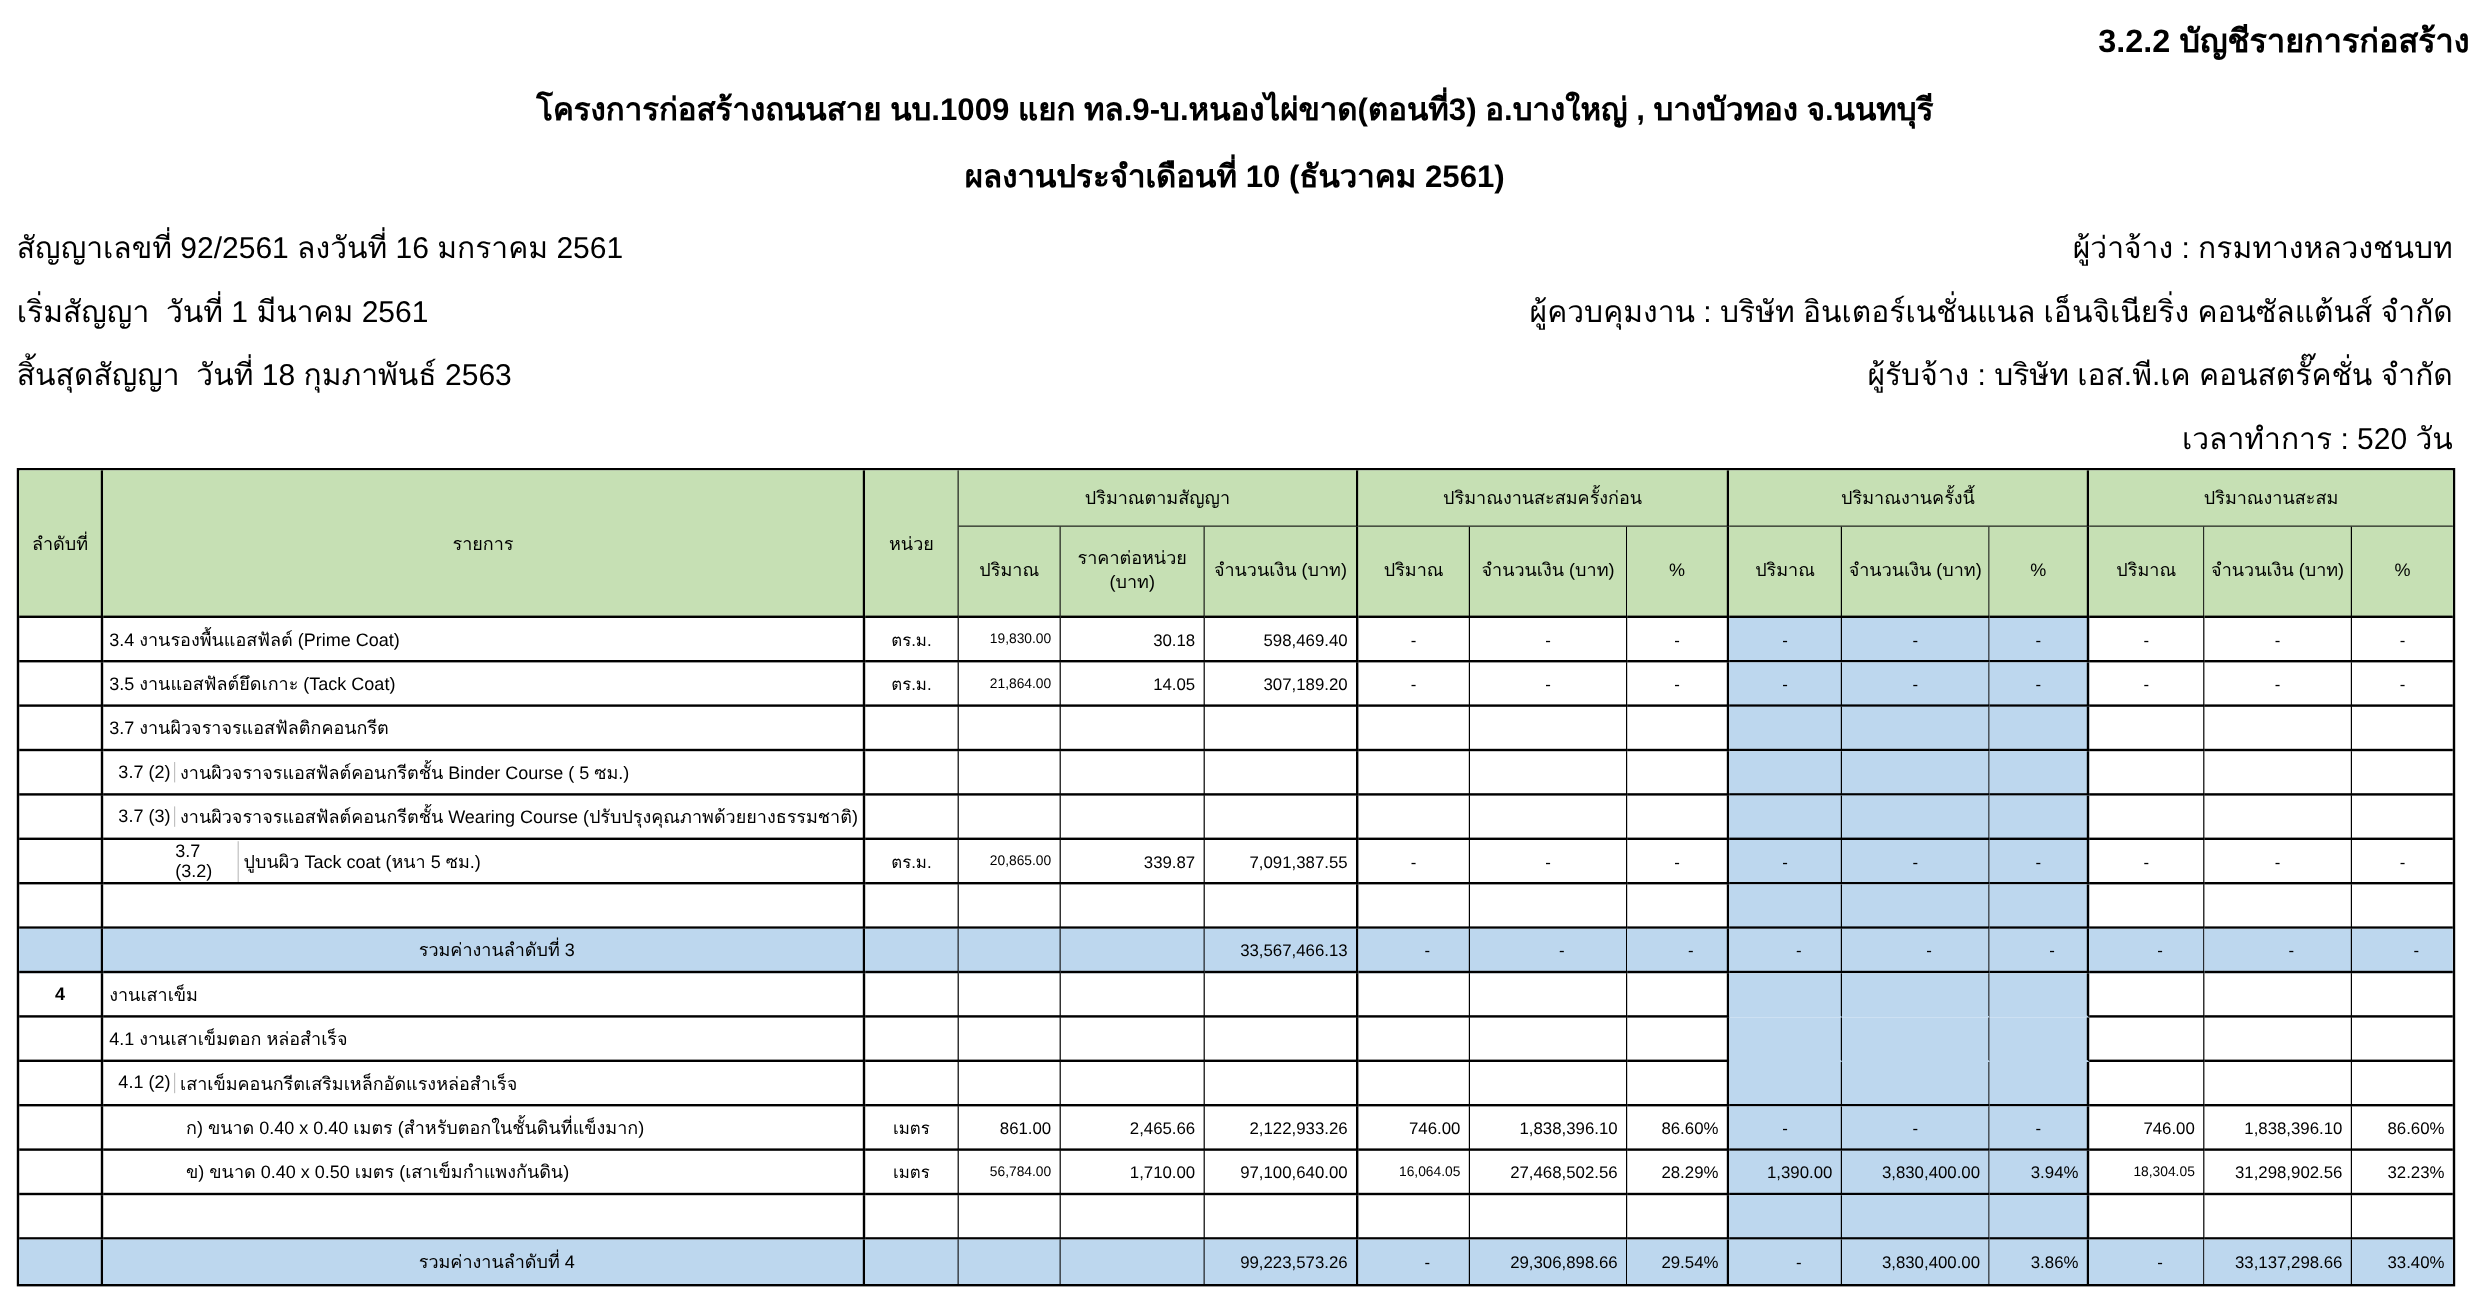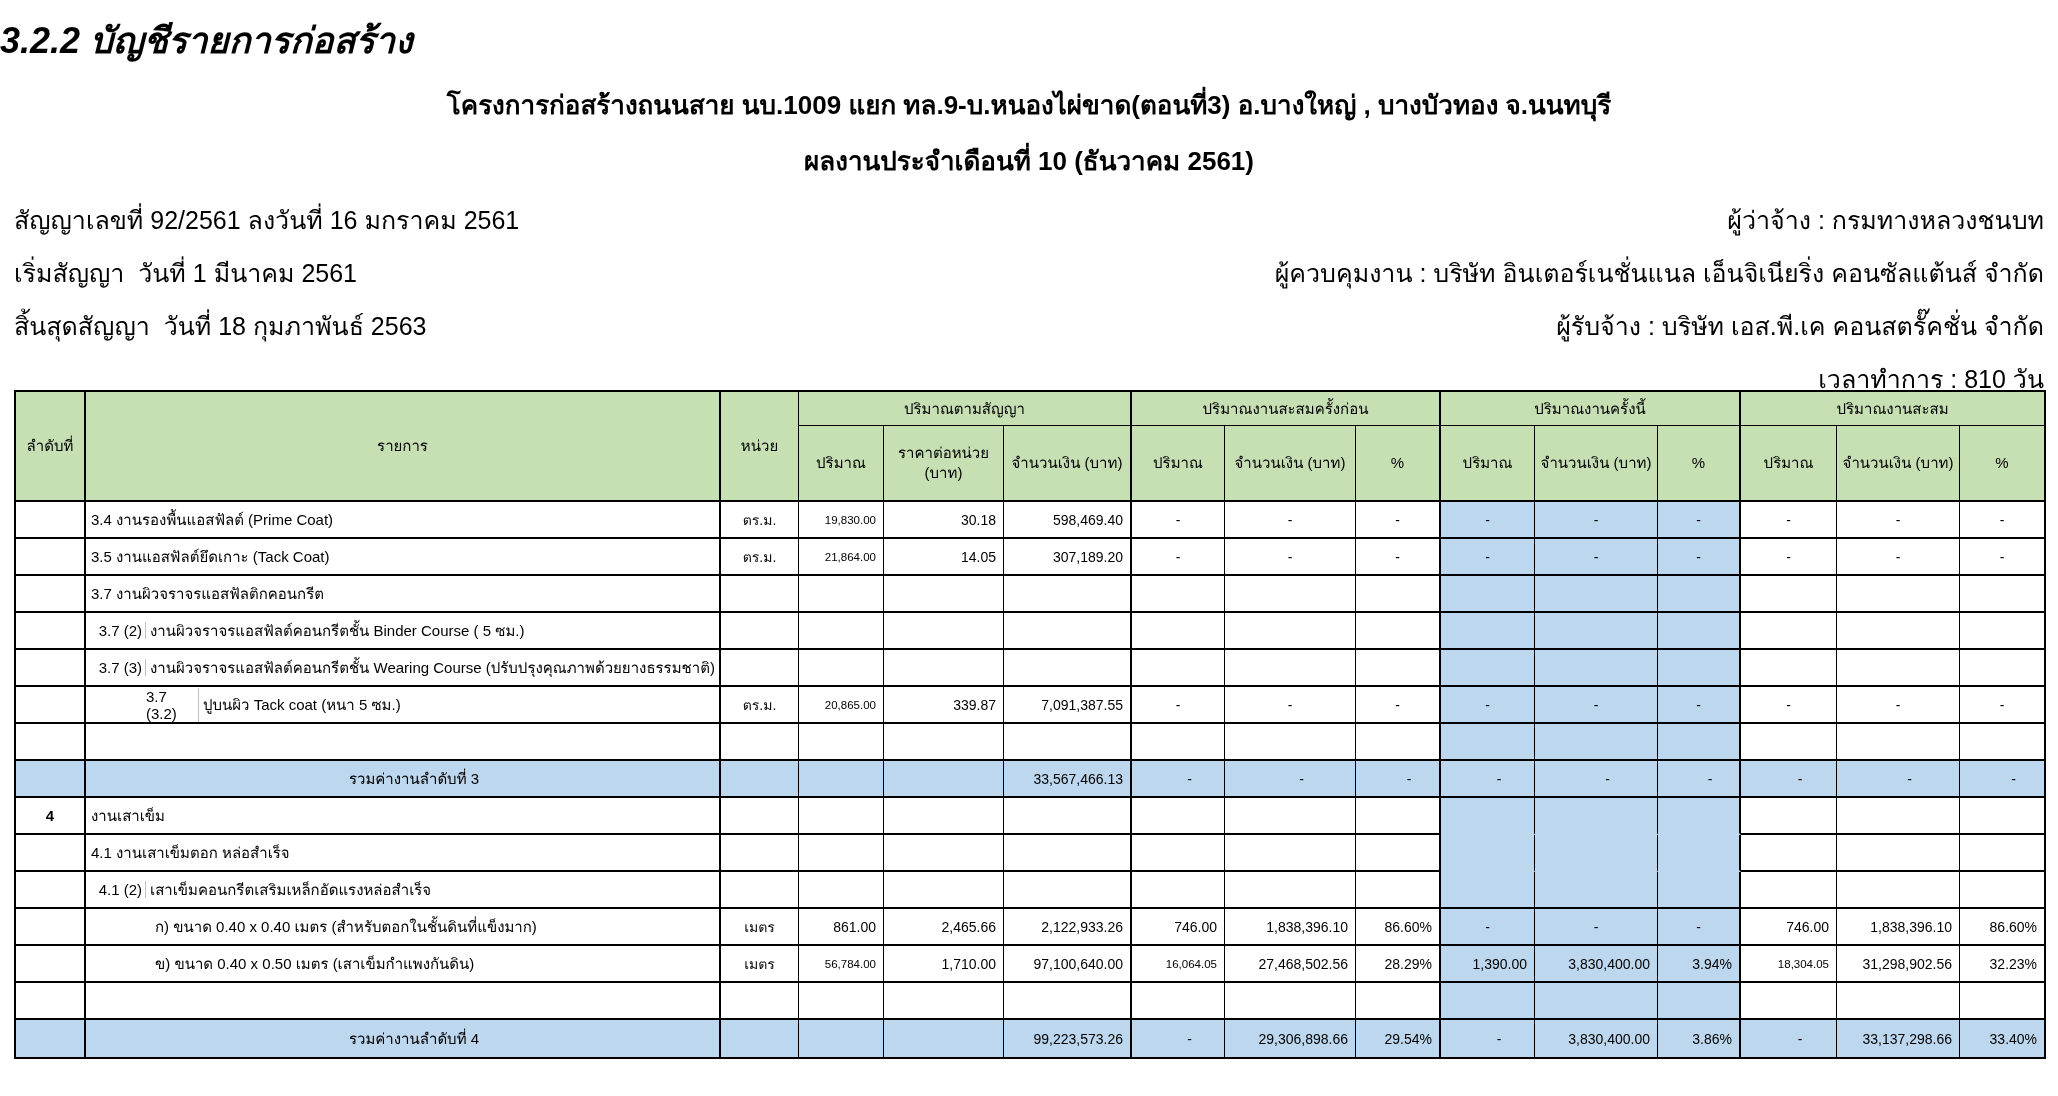--- a/index.html
+++ b/index.html
@@ -2,33 +2,33 @@
 <html><head>
 <meta charset="utf-8">
 <style>
   html,body { margin:0; padding:0; }
   body {
     width:2058px; height:1096px; overflow:hidden; background:#ffffff;
     font-family:"Liberation Sans","DejaVu Sans",sans-serif; color:#000;
     position:relative;
   }
   
-  .doc-title { padding-top:12px; text-align:left; font-size:36px; font-weight:bold;font-style:italic; }
+  .doc-title { padding-top:12px; text-align:right; font-size:27px; font-weight:bold; }
   .doc-line  { margin-top:15px; text-align:center; font-size:26px; font-weight:bold; }
   .info-block { margin:12px 14px 0 14px; font-size:25px; font-weight:normal; }
   .info-row { display:flex; justify-content:space-between; align-items:center; height:53px; }
   .info-left  { white-space:pre; }
   .info-right { white-space:pre; margin-left:auto; }
   
   .tbl-wrap { position:absolute; left:14px; top:390px; border:2px solid #000; }
   table { border-collapse:separate; border-spacing:0; table-layout:fixed; width:2028px; }
   th, td { padding:0; vertical-align:middle; box-sizing:border-box;
            border-right:1px solid #000; border-bottom:2px solid #000; }
   th { background:#c6e0b4; font-weight:normal; font-size:15px; text-align:center; }
-  tr.grp-row th { height:34px; border-bottom:1px solid #000; }
+  tr.grp-row th { height:47px; border-bottom:1px solid #000; }
   tr.grp-row th.span2 { border-bottom:2px solid #000; }
   tr.sub-row th { height:76px; line-height:1.35; }
   th.sepR, td.sepR { border-right-width:2px; }
   th:last-child, td:last-child { border-right:none; }
   tbody tr { height:37px; }
   tbody tr:last-child td { border-bottom:none; }
   td { font-size:14px; }
   td.c-no { text-align:center; font-size:15px; }
   td.c-no.b { font-weight:bold; }
   td.c-unit { text-align:center; font-size:14px;margin-left:35px; }
@@ -65,21 +65,21 @@
   <div class="info-row">
     <span class="info-left">เริ่มสัญญา  วันที่ 1 มีนาคม 2561</span>
     <span class="info-right">ผู้ควบคุมงาน : บริษัท อินเตอร์เนชั่นแนล เอ็นจิเนียริ่ง คอนซัลแต้นส์ จำกัด</span>
   </div>
   <div class="info-row">
     <span class="info-left">สิ้นสุดสัญญา  วันที่ 18 กุมภาพันธ์ 2563</span>
     <span class="info-right">ผู้รับจ้าง : บริษัท เอส.พี.เค คอนสตรั๊คชั่น จำกัด</span>
   </div>
   <div class="info-row">
     <span class="info-left"></span>
-    <span class="info-right">เวลาทำการ : 810 วัน</span>
+    <span class="info-right">เวลาทำการ : 520 วัน</span>
   </div>
 </div>
 
 <div class="tbl-wrap">
   <table>
     <colgroup>
       <col style="width:70px">
         <col style="width:635px">
         <col style="width:78px">
       <col style="width:85px">

